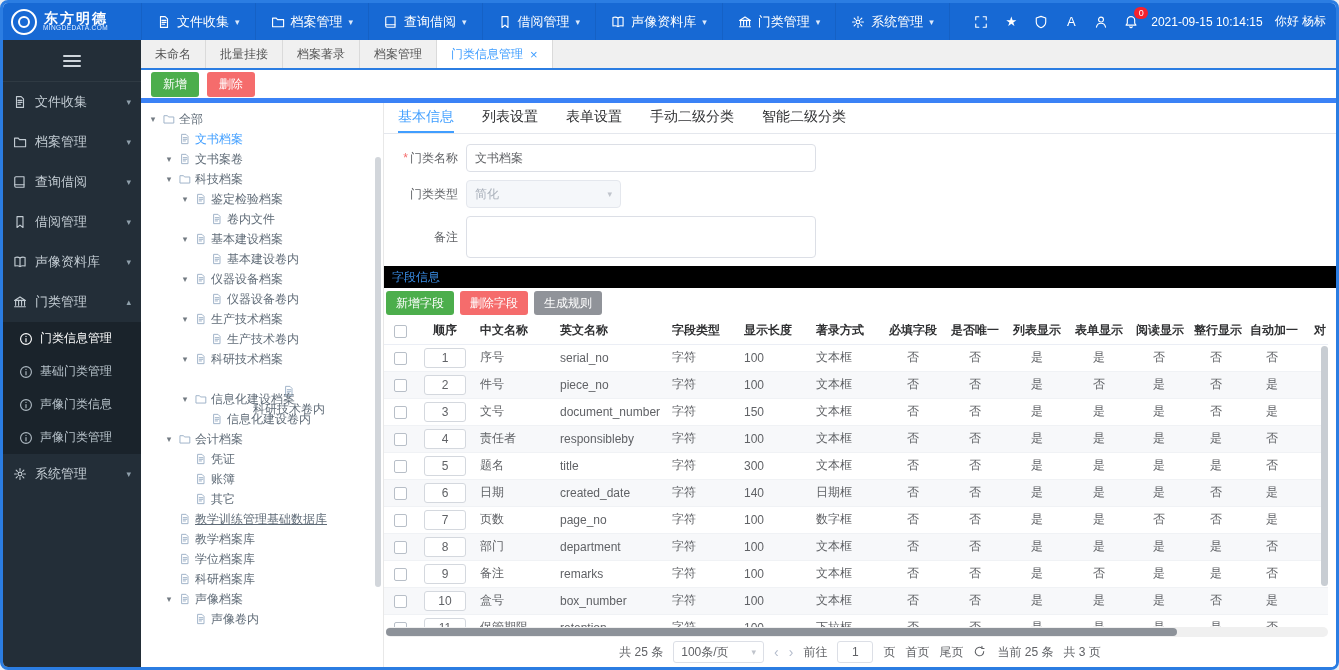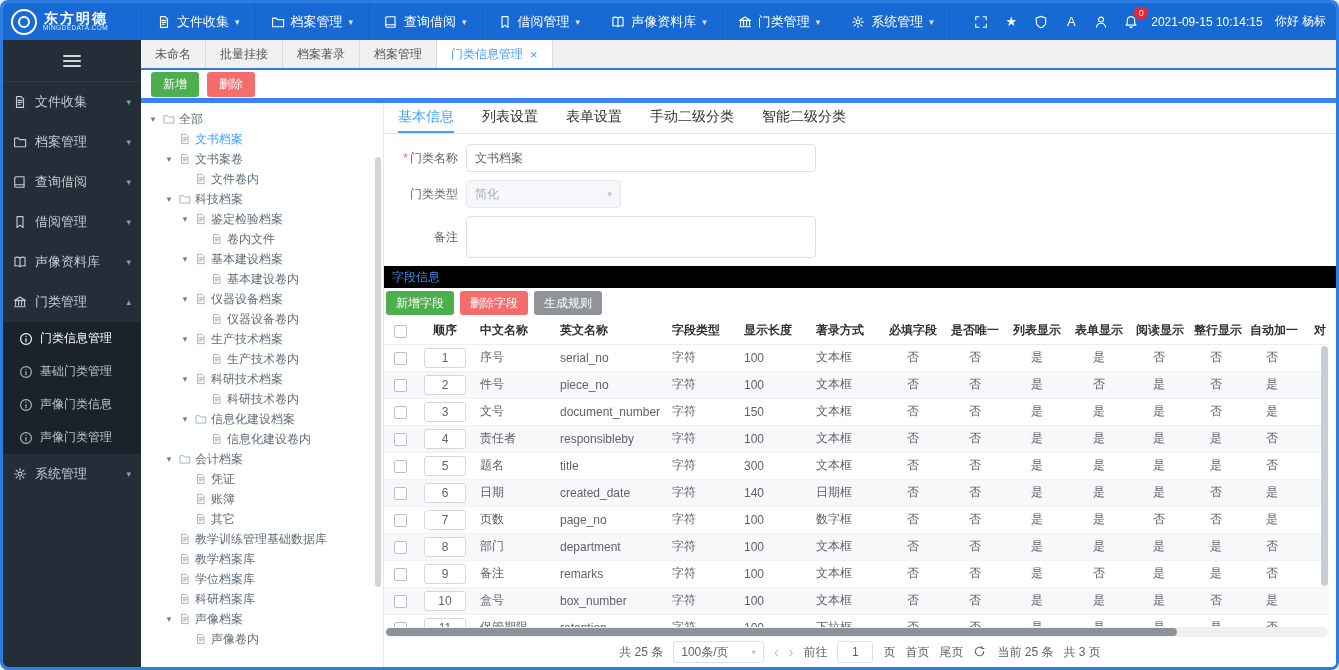--- a/index.html
+++ b/index.html
@@ -380,198 +380,188 @@
               <div class="tree-node" style="padding-left: 18px;">
                 <span class="tree-caret">▾</span>
                 <span class="icon">
                   <svg width="14" height="14" viewBox="0 0 16 16" fill="none" stroke="currentColor" stroke-width="1.3" stroke-linecap="round" stroke-linejoin="round">
                     <path d="M4 1.8h5.3L12 4.5v9.7H4z"></path>
                     <path d="M5.7 6.2h4.6M5.7 8.4h4.6M5.7 10.6h3"></path>
                   </svg>
                 </span>
                 <span class="tree-label">文书案卷</span>
               </div>
+              <div class="tree-node" style="padding-left: 18px;">
+                <span class="tree-caret">▾</span>
+                <span class="icon">
+                  <svg width="14" height="14" viewBox="0 0 16 16" fill="none" stroke="currentColor" stroke-width="1.3" stroke-linecap="round" stroke-linejoin="round">
+                    <path d="M1.8 3.6h4.2l1.4 1.7h7v8.1H1.8z"></path>
+                  </svg>
+                </span>
+                <span class="tree-label">科技档案</span>
+              </div>
               <div class="tree-node" style="padding-left: 34px;">
-                <span class="tree-caret"></span>
-                <span class="icon">
-                  <svg width="14" height="14" viewBox="0 0 16 16" fill="none" stroke="currentColor" stroke-width="1.3" stroke-linecap="round" stroke-linejoin="round">
-                    <path d="M4 1.8h5.3L12 4.5v9.7H4z"></path>
-                    <path d="M5.7 6.2h4.6M5.7 8.4h4.6M5.7 10.6h3"></path>
-                  </svg>
-                </span>
-                <span class="tree-label">文件卷内</span>
+                <span class="tree-caret">▾</span>
+                <span class="icon">
+                  <svg width="14" height="14" viewBox="0 0 16 16" fill="none" stroke="currentColor" stroke-width="1.3" stroke-linecap="round" stroke-linejoin="round">
+                    <path d="M4 1.8h5.3L12 4.5v9.7H4z"></path>
+                    <path d="M5.7 6.2h4.6M5.7 8.4h4.6M5.7 10.6h3"></path>
+                  </svg>
+                </span>
+                <span class="tree-label">鉴定检验档案</span>
+              </div>
+              <div class="tree-node" style="padding-left: 50px;">
+                <span class="tree-caret"></span>
+                <span class="icon">
+                  <svg width="14" height="14" viewBox="0 0 16 16" fill="none" stroke="currentColor" stroke-width="1.3" stroke-linecap="round" stroke-linejoin="round">
+                    <path d="M4 1.8h5.3L12 4.5v9.7H4z"></path>
+                    <path d="M5.7 6.2h4.6M5.7 8.4h4.6M5.7 10.6h3"></path>
+                  </svg>
+                </span>
+                <span class="tree-label">卷内文件</span>
+              </div>
+              <div class="tree-node" style="padding-left: 34px;">
+                <span class="tree-caret">▾</span>
+                <span class="icon">
+                  <svg width="14" height="14" viewBox="0 0 16 16" fill="none" stroke="currentColor" stroke-width="1.3" stroke-linecap="round" stroke-linejoin="round">
+                    <path d="M4 1.8h5.3L12 4.5v9.7H4z"></path>
+                    <path d="M5.7 6.2h4.6M5.7 8.4h4.6M5.7 10.6h3"></path>
+                  </svg>
+                </span>
+                <span class="tree-label">基本建设档案</span>
+              </div>
+              <div class="tree-node" style="padding-left: 50px;">
+                <span class="tree-caret"></span>
+                <span class="icon">
+                  <svg width="14" height="14" viewBox="0 0 16 16" fill="none" stroke="currentColor" stroke-width="1.3" stroke-linecap="round" stroke-linejoin="round">
+                    <path d="M4 1.8h5.3L12 4.5v9.7H4z"></path>
+                    <path d="M5.7 6.2h4.6M5.7 8.4h4.6M5.7 10.6h3"></path>
+                  </svg>
+                </span>
+                <span class="tree-label">基本建设卷内</span>
+              </div>
+              <div class="tree-node" style="padding-left: 34px;">
+                <span class="tree-caret">▾</span>
+                <span class="icon">
+                  <svg width="14" height="14" viewBox="0 0 16 16" fill="none" stroke="currentColor" stroke-width="1.3" stroke-linecap="round" stroke-linejoin="round">
+                    <path d="M4 1.8h5.3L12 4.5v9.7H4z"></path>
+                    <path d="M5.7 6.2h4.6M5.7 8.4h4.6M5.7 10.6h3"></path>
+                  </svg>
+                </span>
+                <span class="tree-label">仪器设备档案</span>
+              </div>
+              <div class="tree-node" style="padding-left: 50px;">
+                <span class="tree-caret"></span>
+                <span class="icon">
+                  <svg width="14" height="14" viewBox="0 0 16 16" fill="none" stroke="currentColor" stroke-width="1.3" stroke-linecap="round" stroke-linejoin="round">
+                    <path d="M4 1.8h5.3L12 4.5v9.7H4z"></path>
+                    <path d="M5.7 6.2h4.6M5.7 8.4h4.6M5.7 10.6h3"></path>
+                  </svg>
+                </span>
+                <span class="tree-label">仪器设备卷内</span>
+              </div>
+              <div class="tree-node" style="padding-left: 34px;">
+                <span class="tree-caret">▾</span>
+                <span class="icon">
+                  <svg width="14" height="14" viewBox="0 0 16 16" fill="none" stroke="currentColor" stroke-width="1.3" stroke-linecap="round" stroke-linejoin="round">
+                    <path d="M4 1.8h5.3L12 4.5v9.7H4z"></path>
+                    <path d="M5.7 6.2h4.6M5.7 8.4h4.6M5.7 10.6h3"></path>
+                  </svg>
+                </span>
+                <span class="tree-label">生产技术档案</span>
+              </div>
+              <div class="tree-node" style="padding-left: 50px;">
+                <span class="tree-caret"></span>
+                <span class="icon">
+                  <svg width="14" height="14" viewBox="0 0 16 16" fill="none" stroke="currentColor" stroke-width="1.3" stroke-linecap="round" stroke-linejoin="round">
+                    <path d="M4 1.8h5.3L12 4.5v9.7H4z"></path>
+                    <path d="M5.7 6.2h4.6M5.7 8.4h4.6M5.7 10.6h3"></path>
+                  </svg>
+                </span>
+                <span class="tree-label">生产技术卷内</span>
+              </div>
+              <div class="tree-node" style="padding-left: 34px;">
+                <span class="tree-caret">▾</span>
+                <span class="icon">
+                  <svg width="14" height="14" viewBox="0 0 16 16" fill="none" stroke="currentColor" stroke-width="1.3" stroke-linecap="round" stroke-linejoin="round">
+                    <path d="M4 1.8h5.3L12 4.5v9.7H4z"></path>
+                    <path d="M5.7 6.2h4.6M5.7 8.4h4.6M5.7 10.6h3"></path>
+                  </svg>
+                </span>
+                <span class="tree-label">科研技术档案</span>
+              </div>
+              <div class="tree-node" style="padding-left: 50px; flex-direction: column;">
+                <span class="tree-caret"></span>
+                <span class="icon">
+                  <svg width="14" height="14" viewBox="0 0 16 16" fill="none" stroke="currentColor" stroke-width="1.3" stroke-linecap="round" stroke-linejoin="round">
+                    <path d="M4 1.8h5.3L12 4.5v9.7H4z"></path>
+                    <path d="M5.7 6.2h4.6M5.7 8.4h4.6M5.7 10.6h3"></path>
+                  </svg>
+                </span>
+                <span class="tree-label">科研技术卷内</span>
+              </div>
+              <div class="tree-node" style="padding-left: 34px;">
+                <span class="tree-caret">▾</span>
+                <span class="icon">
+                  <svg width="14" height="14" viewBox="0 0 16 16" fill="none" stroke="currentColor" stroke-width="1.3" stroke-linecap="round" stroke-linejoin="round">
+                    <path d="M1.8 3.6h4.2l1.4 1.7h7v8.1H1.8z"></path>
+                  </svg>
+                </span>
+                <span class="tree-label">信息化建设档案</span>
+              </div>
+              <div class="tree-node" style="padding-left: 50px;">
+                <span class="tree-caret"></span>
+                <span class="icon">
+                  <svg width="14" height="14" viewBox="0 0 16 16" fill="none" stroke="currentColor" stroke-width="1.3" stroke-linecap="round" stroke-linejoin="round">
+                    <path d="M4 1.8h5.3L12 4.5v9.7H4z"></path>
+                    <path d="M5.7 6.2h4.6M5.7 8.4h4.6M5.7 10.6h3"></path>
+                  </svg>
+                </span>
+                <span class="tree-label">信息化建设卷内</span>
               </div>
               <div class="tree-node" style="padding-left: 18px;">
                 <span class="tree-caret">▾</span>
                 <span class="icon">
                   <svg width="14" height="14" viewBox="0 0 16 16" fill="none" stroke="currentColor" stroke-width="1.3" stroke-linecap="round" stroke-linejoin="round">
                     <path d="M1.8 3.6h4.2l1.4 1.7h7v8.1H1.8z"></path>
                   </svg>
                 </span>
-                <span class="tree-label">科技档案</span>
+                <span class="tree-label">会计档案</span>
               </div>
               <div class="tree-node" style="padding-left: 34px;">
-                <span class="tree-caret">▾</span>
-                <span class="icon">
-                  <svg width="14" height="14" viewBox="0 0 16 16" fill="none" stroke="currentColor" stroke-width="1.3" stroke-linecap="round" stroke-linejoin="round">
-                    <path d="M4 1.8h5.3L12 4.5v9.7H4z"></path>
-                    <path d="M5.7 6.2h4.6M5.7 8.4h4.6M5.7 10.6h3"></path>
-                  </svg>
-                </span>
-                <span class="tree-label">鉴定检验档案</span>
-              </div>
-              <div class="tree-node" style="padding-left: 50px;">
-                <span class="tree-caret"></span>
-                <span class="icon">
-                  <svg width="14" height="14" viewBox="0 0 16 16" fill="none" stroke="currentColor" stroke-width="1.3" stroke-linecap="round" stroke-linejoin="round">
-                    <path d="M4 1.8h5.3L12 4.5v9.7H4z"></path>
-                    <path d="M5.7 6.2h4.6M5.7 8.4h4.6M5.7 10.6h3"></path>
-                  </svg>
-                </span>
-                <span class="tree-label">卷内文件</span>
+                <span class="tree-caret"></span>
+                <span class="icon">
+                  <svg width="14" height="14" viewBox="0 0 16 16" fill="none" stroke="currentColor" stroke-width="1.3" stroke-linecap="round" stroke-linejoin="round">
+                    <path d="M4 1.8h5.3L12 4.5v9.7H4z"></path>
+                    <path d="M5.7 6.2h4.6M5.7 8.4h4.6M5.7 10.6h3"></path>
+                  </svg>
+                </span>
+                <span class="tree-label">凭证</span>
               </div>
               <div class="tree-node" style="padding-left: 34px;">
-                <span class="tree-caret">▾</span>
-                <span class="icon">
-                  <svg width="14" height="14" viewBox="0 0 16 16" fill="none" stroke="currentColor" stroke-width="1.3" stroke-linecap="round" stroke-linejoin="round">
-                    <path d="M4 1.8h5.3L12 4.5v9.7H4z"></path>
-                    <path d="M5.7 6.2h4.6M5.7 8.4h4.6M5.7 10.6h3"></path>
-                  </svg>
-                </span>
-                <span class="tree-label">基本建设档案</span>
-              </div>
-              <div class="tree-node" style="padding-left: 50px;">
-                <span class="tree-caret"></span>
-                <span class="icon">
-                  <svg width="14" height="14" viewBox="0 0 16 16" fill="none" stroke="currentColor" stroke-width="1.3" stroke-linecap="round" stroke-linejoin="round">
-                    <path d="M4 1.8h5.3L12 4.5v9.7H4z"></path>
-                    <path d="M5.7 6.2h4.6M5.7 8.4h4.6M5.7 10.6h3"></path>
-                  </svg>
-                </span>
-                <span class="tree-label">基本建设卷内</span>
+                <span class="tree-caret"></span>
+                <span class="icon">
+                  <svg width="14" height="14" viewBox="0 0 16 16" fill="none" stroke="currentColor" stroke-width="1.3" stroke-linecap="round" stroke-linejoin="round">
+                    <path d="M4 1.8h5.3L12 4.5v9.7H4z"></path>
+                    <path d="M5.7 6.2h4.6M5.7 8.4h4.6M5.7 10.6h3"></path>
+                  </svg>
+                </span>
+                <span class="tree-label">账簿</span>
               </div>
               <div class="tree-node" style="padding-left: 34px;">
-                <span class="tree-caret">▾</span>
-                <span class="icon">
-                  <svg width="14" height="14" viewBox="0 0 16 16" fill="none" stroke="currentColor" stroke-width="1.3" stroke-linecap="round" stroke-linejoin="round">
-                    <path d="M4 1.8h5.3L12 4.5v9.7H4z"></path>
-                    <path d="M5.7 6.2h4.6M5.7 8.4h4.6M5.7 10.6h3"></path>
-                  </svg>
-                </span>
-                <span class="tree-label">仪器设备档案</span>
-              </div>
-              <div class="tree-node" style="padding-left: 50px;">
-                <span class="tree-caret"></span>
-                <span class="icon">
-                  <svg width="14" height="14" viewBox="0 0 16 16" fill="none" stroke="currentColor" stroke-width="1.3" stroke-linecap="round" stroke-linejoin="round">
-                    <path d="M4 1.8h5.3L12 4.5v9.7H4z"></path>
-                    <path d="M5.7 6.2h4.6M5.7 8.4h4.6M5.7 10.6h3"></path>
-                  </svg>
-                </span>
-                <span class="tree-label">仪器设备卷内</span>
-              </div>
-              <div class="tree-node" style="padding-left: 34px;">
-                <span class="tree-caret">▾</span>
-                <span class="icon">
-                  <svg width="14" height="14" viewBox="0 0 16 16" fill="none" stroke="currentColor" stroke-width="1.3" stroke-linecap="round" stroke-linejoin="round">
-                    <path d="M4 1.8h5.3L12 4.5v9.7H4z"></path>
-                    <path d="M5.7 6.2h4.6M5.7 8.4h4.6M5.7 10.6h3"></path>
-                  </svg>
-                </span>
-                <span class="tree-label">生产技术档案</span>
-              </div>
-              <div class="tree-node" style="padding-left: 50px;">
-                <span class="tree-caret"></span>
-                <span class="icon">
-                  <svg width="14" height="14" viewBox="0 0 16 16" fill="none" stroke="currentColor" stroke-width="1.3" stroke-linecap="round" stroke-linejoin="round">
-                    <path d="M4 1.8h5.3L12 4.5v9.7H4z"></path>
-                    <path d="M5.7 6.2h4.6M5.7 8.4h4.6M5.7 10.6h3"></path>
-                  </svg>
-                </span>
-                <span class="tree-label">生产技术卷内</span>
-              </div>
-              <div class="tree-node" style="padding-left: 34px;">
-                <span class="tree-caret">▾</span>
-                <span class="icon">
-                  <svg width="14" height="14" viewBox="0 0 16 16" fill="none" stroke="currentColor" stroke-width="1.3" stroke-linecap="round" stroke-linejoin="round">
-                    <path d="M4 1.8h5.3L12 4.5v9.7H4z"></path>
-                    <path d="M5.7 6.2h4.6M5.7 8.4h4.6M5.7 10.6h3"></path>
-                  </svg>
-                </span>
-                <span class="tree-label">科研技术档案</span>
-              </div>
-              <div class="tree-node" style="padding-left: 50px;">
-                <span class="tree-caret"></span>
-                <span class="icon">
-                  <svg width="14" height="14" viewBox="0 0 16 16" fill="none" stroke="currentColor" stroke-width="1.3" stroke-linecap="round" stroke-linejoin="round">
-                    <path d="M4 1.8h5.3L12 4.5v9.7H4z"></path>
-                    <path d="M5.7 6.2h4.6M5.7 8.4h4.6M5.7 10.6h3"></path>
-                  </svg>
-                </span>
-                <span class="tree-label">科研技术卷内</span>
-              </div>
-              <div class="tree-node" style="padding-left: 34px;">
-                <span class="tree-caret">▾</span>
-                <span class="icon">
-                  <svg width="14" height="14" viewBox="0 0 16 16" fill="none" stroke="currentColor" stroke-width="1.3" stroke-linecap="round" stroke-linejoin="round">
-                    <path d="M1.8 3.6h4.2l1.4 1.7h7v8.1H1.8z"></path>
-                  </svg>
-                </span>
-                <span class="tree-label">信息化建设档案</span>
-              </div>
-              <div class="tree-node" style="padding-left: 50px;">
-                <span class="tree-caret"></span>
-                <span class="icon">
-                  <svg width="14" height="14" viewBox="0 0 16 16" fill="none" stroke="currentColor" stroke-width="1.3" stroke-linecap="round" stroke-linejoin="round">
-                    <path d="M4 1.8h5.3L12 4.5v9.7H4z"></path>
-                    <path d="M5.7 6.2h4.6M5.7 8.4h4.6M5.7 10.6h3"></path>
-                  </svg>
-                </span>
-                <span class="tree-label">信息化建设卷内</span>
-              </div>
-              <div class="tree-node" style="padding-left: 18px;">
-                <span class="tree-caret">▾</span>
-                <span class="icon">
-                  <svg width="14" height="14" viewBox="0 0 16 16" fill="none" stroke="currentColor" stroke-width="1.3" stroke-linecap="round" stroke-linejoin="round">
-                    <path d="M1.8 3.6h4.2l1.4 1.7h7v8.1H1.8z"></path>
-                  </svg>
-                </span>
-                <span class="tree-label">会计档案</span>
-              </div>
-              <div class="tree-node" style="padding-left: 34px;">
-                <span class="tree-caret"></span>
-                <span class="icon">
-                  <svg width="14" height="14" viewBox="0 0 16 16" fill="none" stroke="currentColor" stroke-width="1.3" stroke-linecap="round" stroke-linejoin="round">
-                    <path d="M4 1.8h5.3L12 4.5v9.7H4z"></path>
-                    <path d="M5.7 6.2h4.6M5.7 8.4h4.6M5.7 10.6h3"></path>
-                  </svg>
-                </span>
-                <span class="tree-label">凭证</span>
-              </div>
-              <div class="tree-node" style="padding-left: 34px;">
-                <span class="tree-caret"></span>
-                <span class="icon">
-                  <svg width="14" height="14" viewBox="0 0 16 16" fill="none" stroke="currentColor" stroke-width="1.3" stroke-linecap="round" stroke-linejoin="round">
-                    <path d="M4 1.8h5.3L12 4.5v9.7H4z"></path>
-                    <path d="M5.7 6.2h4.6M5.7 8.4h4.6M5.7 10.6h3"></path>
-                  </svg>
-                </span>
-                <span class="tree-label">账簿</span>
-              </div>
-              <div class="tree-node" style="padding-left: 34px;">
                 <span class="tree-caret"></span>
                 <span class="icon">
                   <svg width="14" height="14" viewBox="0 0 16 16" fill="none" stroke="currentColor" stroke-width="1.3" stroke-linecap="round" stroke-linejoin="round">
                     <path d="M4 1.8h5.3L12 4.5v9.7H4z"></path>
                     <path d="M5.7 6.2h4.6M5.7 8.4h4.6M5.7 10.6h3"></path>
                   </svg>
                 </span>
                 <span class="tree-label">其它</span>
               </div>
-              <div class="tree-node" style="padding-left: 18px;">
+              <div class="tree-node" style="padding-left: 18px; text-decoration: underline;">
                 <span class="tree-caret"></span>
                 <span class="icon">
                   <svg width="14" height="14" viewBox="0 0 16 16" fill="none" stroke="currentColor" stroke-width="1.3" stroke-linecap="round" stroke-linejoin="round">
                     <path d="M4 1.8h5.3L12 4.5v9.7H4z"></path>
                     <path d="M5.7 6.2h4.6M5.7 8.4h4.6M5.7 10.6h3"></path>
                   </svg>
                 </span>
                 <span class="tree-label">教学训练管理基础数据库</span>
               </div>
               <div class="tree-node" style="padding-left: 18px;">

